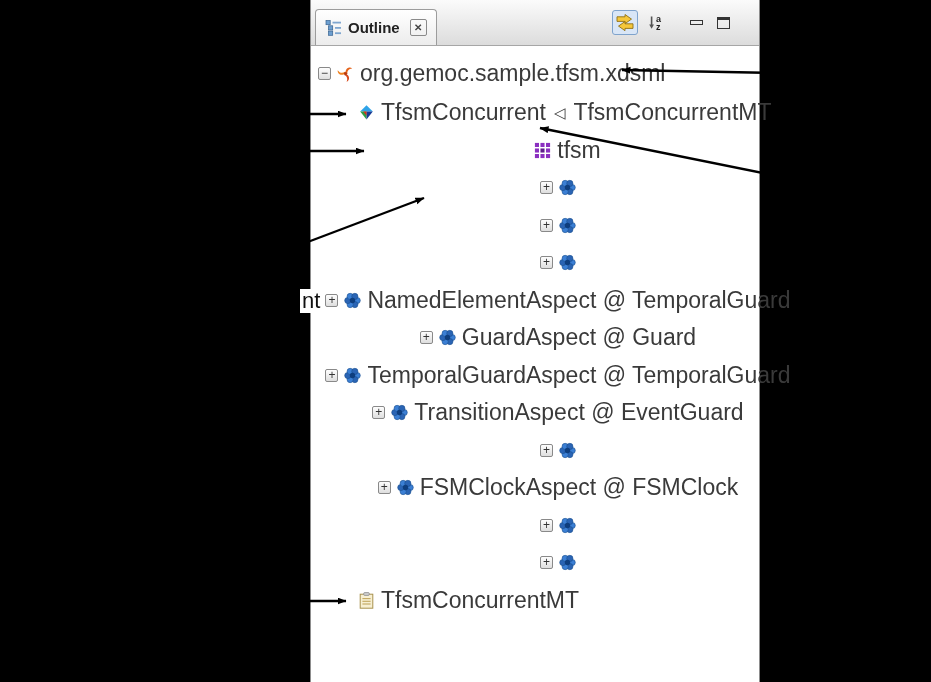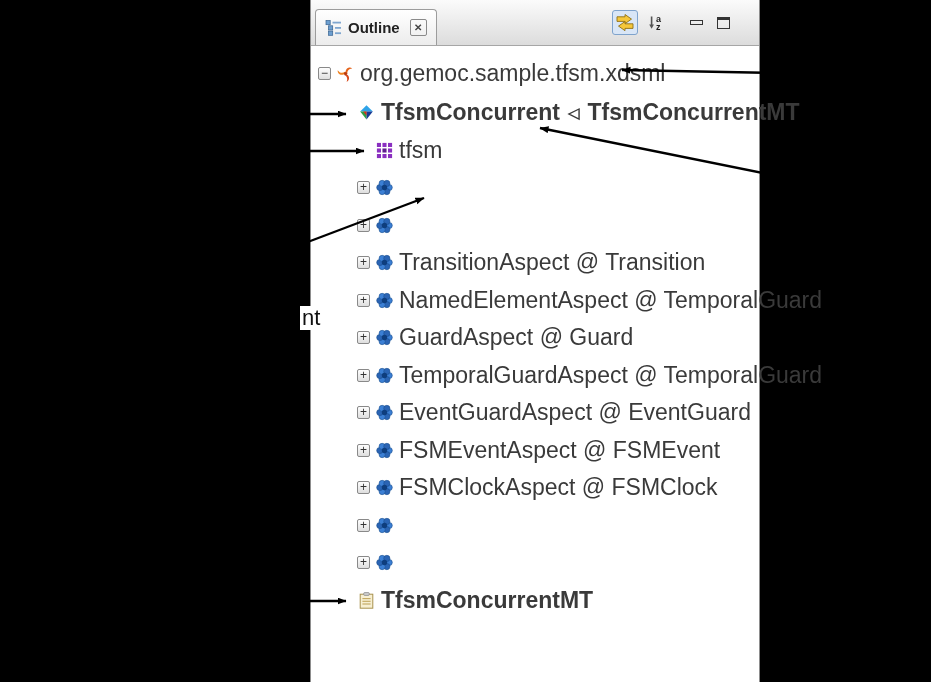--- a/index.html
+++ b/index.html
@@ -27,34 +27,34 @@
   .min-glyph{display:block;width:13px;height:5px;border:1px solid #333;box-sizing:border-box;}
   .max-glyph{display:block;width:13px;height:12px;border:1px solid #333;border-top:3px solid #333;
              box-sizing:border-box;}
   svg text{font-family:"Liberation Sans",sans-serif;}
 
   
   .tree{padding-top:6px;}
   .row{height:37.5px;display:flex;align-items:center;gap:6px;white-space:nowrap;}
   .row-root{height:42px;}
   .lvl0{padding-left:7px;}
-  .lvl1{padding-left:47px;font-weight:bold;}
-  .lvl2{padding-left:46px;}
+  .lvl1{padding-left:47px;}
+  .lvl2{padding-left:46px;justify-content:center;}
   .expander{flex:0 0 13px;width:13px;height:13px;border:1px solid #898989;border-radius:2px;
             background:linear-gradient(#fefefe,#dedede);color:#333;font-size:12px;line-height:11px;
             display:flex;align-items:center;justify-content:center;box-sizing:border-box;}
   .expander.ghost{visibility:hidden;}
   .ticon{flex:0 0 17px;width:17px;height:17px;}
   .ticon svg{width:100%;height:100%;display:block;}
   .lbl{font-size:23px;color:#3a3a3a;}
   .rel{font-size:15px;color:#3a3a3a;margin:0 2px;}
 
   
   .overlay{position:absolute;left:0;top:0;width:931px;height:682px;z-index:40;pointer-events:none;}
-  .partial-label{position:absolute;left:300px;top:306px;z-index:30;font-size:22px;color:#101010;
+  .partial-label{position:absolute;left:300px;top:289px;z-index:30;font-size:22px;color:#101010;
                  background:#fff;padding:0 2px;line-height:1.1;}
   .defs-holder{position:absolute;width:0;height:0;overflow:hidden;}
 </style>
 </head>
 <body>
 
 <div class="stage">
 
   <svg class="defs-holder" aria-hidden="true">
     <symbol id="sym-xdsml" viewBox="0 0 17 17">
@@ -211,21 +211,20 @@
           </span>
       </div>
 
       <div class="row lvl2">
         <span class="expander">+</span>
         <span class="ticon">
             <svg>
               <use href="#sym-aspect"></use>
             </svg>
           </span>
-        <span class="lbl">TransitionAspect @ Transition</span>
       </div>
 
       <div class="row lvl2">
         <span class="expander">+</span>
         <span class="ticon">
             <svg>
               <use href="#sym-aspect"></use>
             </svg>
           </span>
         <span class="lbl">NamedElementAspect @ TemporalGuard</span>
@@ -251,31 +250,30 @@
         <span class="lbl">TemporalGuardAspect @ TemporalGuard</span>
       </div>
 
       <div class="row lvl2">
         <span class="expander">+</span>
         <span class="ticon">
             <svg>
               <use href="#sym-aspect"></use>
             </svg>
           </span>
-        <span class="lbl">EventGuardAspect @ EventGuard</span>
-      </div>
-
-      <div class="row lvl2">
-        <span class="expander">+</span>
-        <span class="ticon">
-            <svg>
-              <use href="#sym-aspect"></use>
-            </svg>
-          </span>
-        <span class="lbl">FSMEventAspect @ FSMEvent</span>
+        <span class="lbl">TransitionAspect @ EventGuard</span>
+      </div>
+
+      <div class="row lvl2">
+        <span class="expander">+</span>
+        <span class="ticon">
+            <svg>
+              <use href="#sym-aspect"></use>
+            </svg>
+          </span>
       </div>
 
       <div class="row lvl2">
         <span class="expander">+</span>
         <span class="ticon">
             <svg>
               <use href="#sym-aspect"></use>
             </svg>
           </span>
         <span class="lbl">FSMClockAspect @ FSMClock</span>

